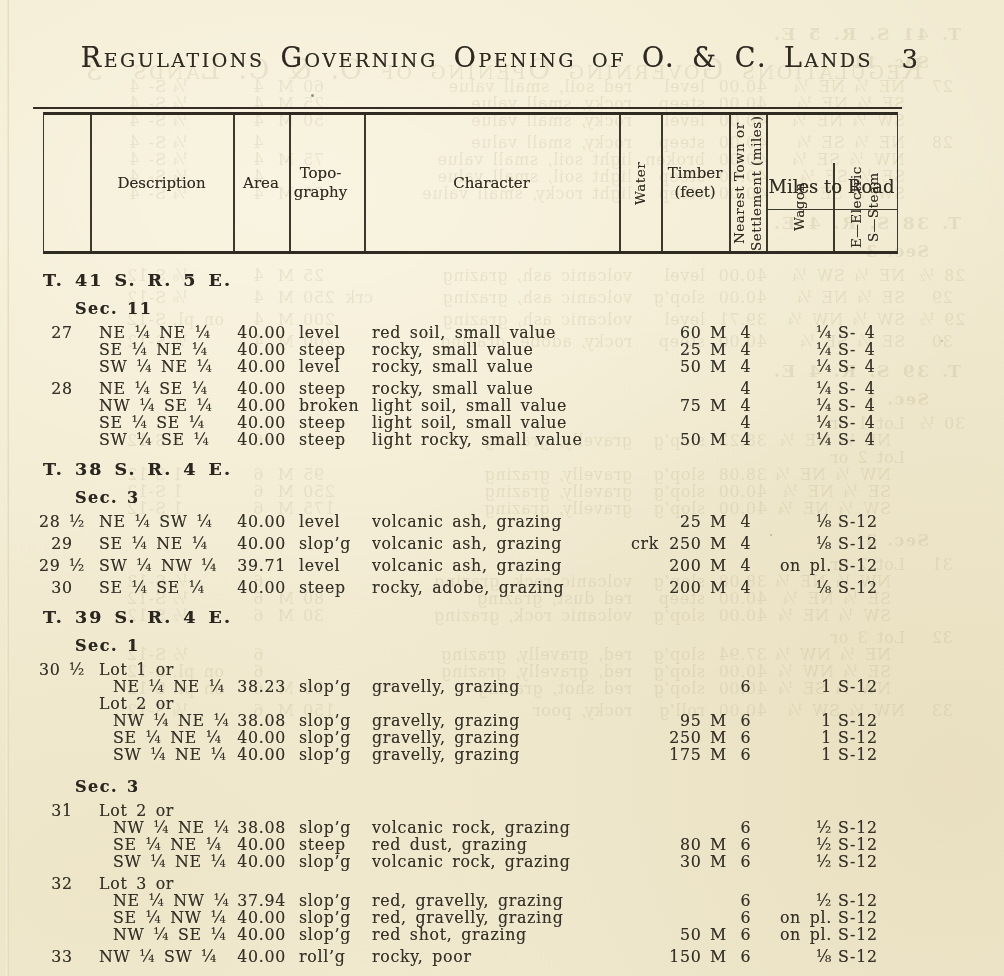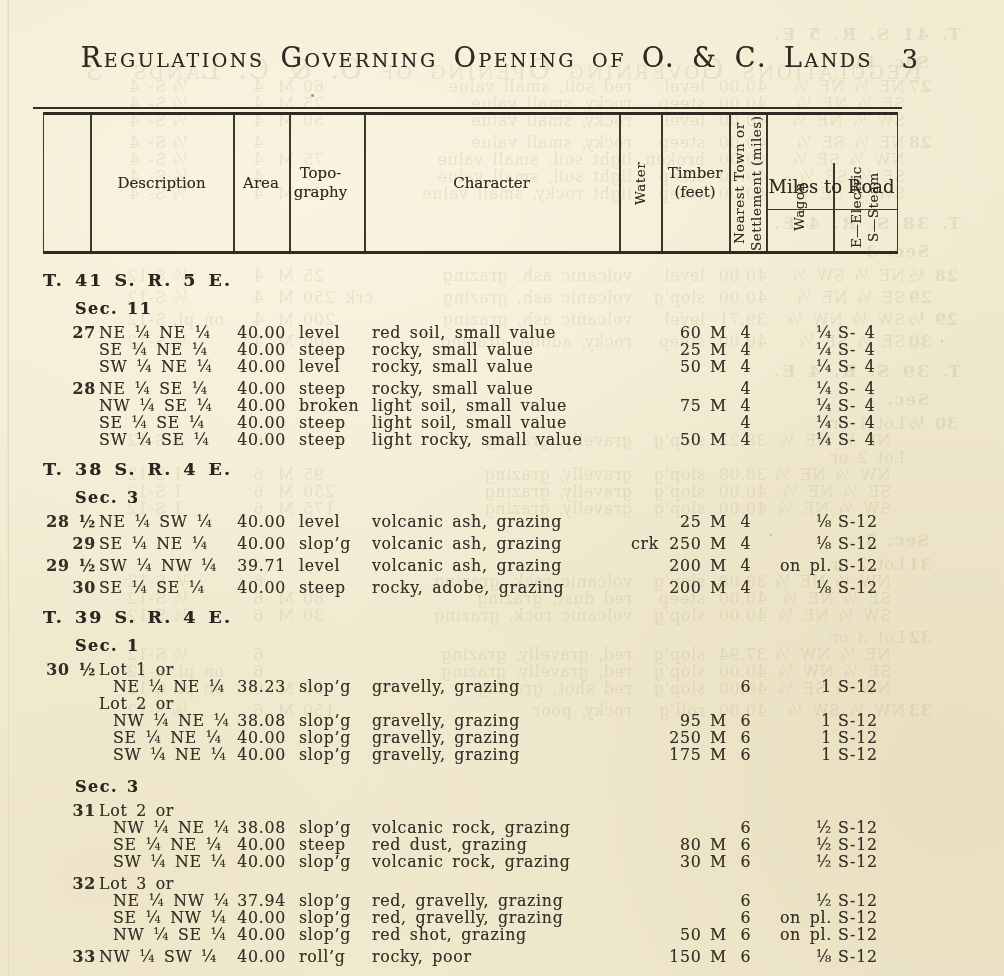--- a/index.html
+++ b/index.html
@@ -55,21 +55,21 @@
     text-shadow:0 0 .5px rgba(43,39,32,.6);}
   .sec{margin:9px 0 0 75px;height:18px;font-weight:bold;font-size:16px;
     letter-spacing:1.5px;word-spacing:2px;color:#2b2720;
     text-shadow:0 0 .5px rgba(43,39,32,.6);}
   .rows{margin-top:6px;}
   .rows + .sec{margin-top:15px;}
   .row-line{position:relative;height:17px;font-size:15.8px;}
   .row-line.new-tract{margin-top:5px;}
   .row-line span{position:absolute;top:0;white-space:nowrap;
     letter-spacing:.7px;word-spacing:3px;text-shadow:0 0 .4px rgba(53,49,40,.5);}
-  .c-tr{left:28px;width:68px;text-align:right;font-weight:bold;}
+  .c-tr{left:28px;width:68px;text-align:center;}
   .c-desc{left:99px;}
   .c-desc.sub{left:113px;}
   .c-area{left:224px;width:62px;text-align:right;}
   .c-topo{left:299px;}
   .c-char{left:372px;}
   .c-water{left:617px;width:42px;text-align:right;}
   .c-timber{left:650px;width:77px;text-align:right;}
   .c-town{left:733px;width:26px;text-align:center;}
   .c-wagon{left:768px;width:64px;text-align:right;}
   .c-rail{left:838px;}

